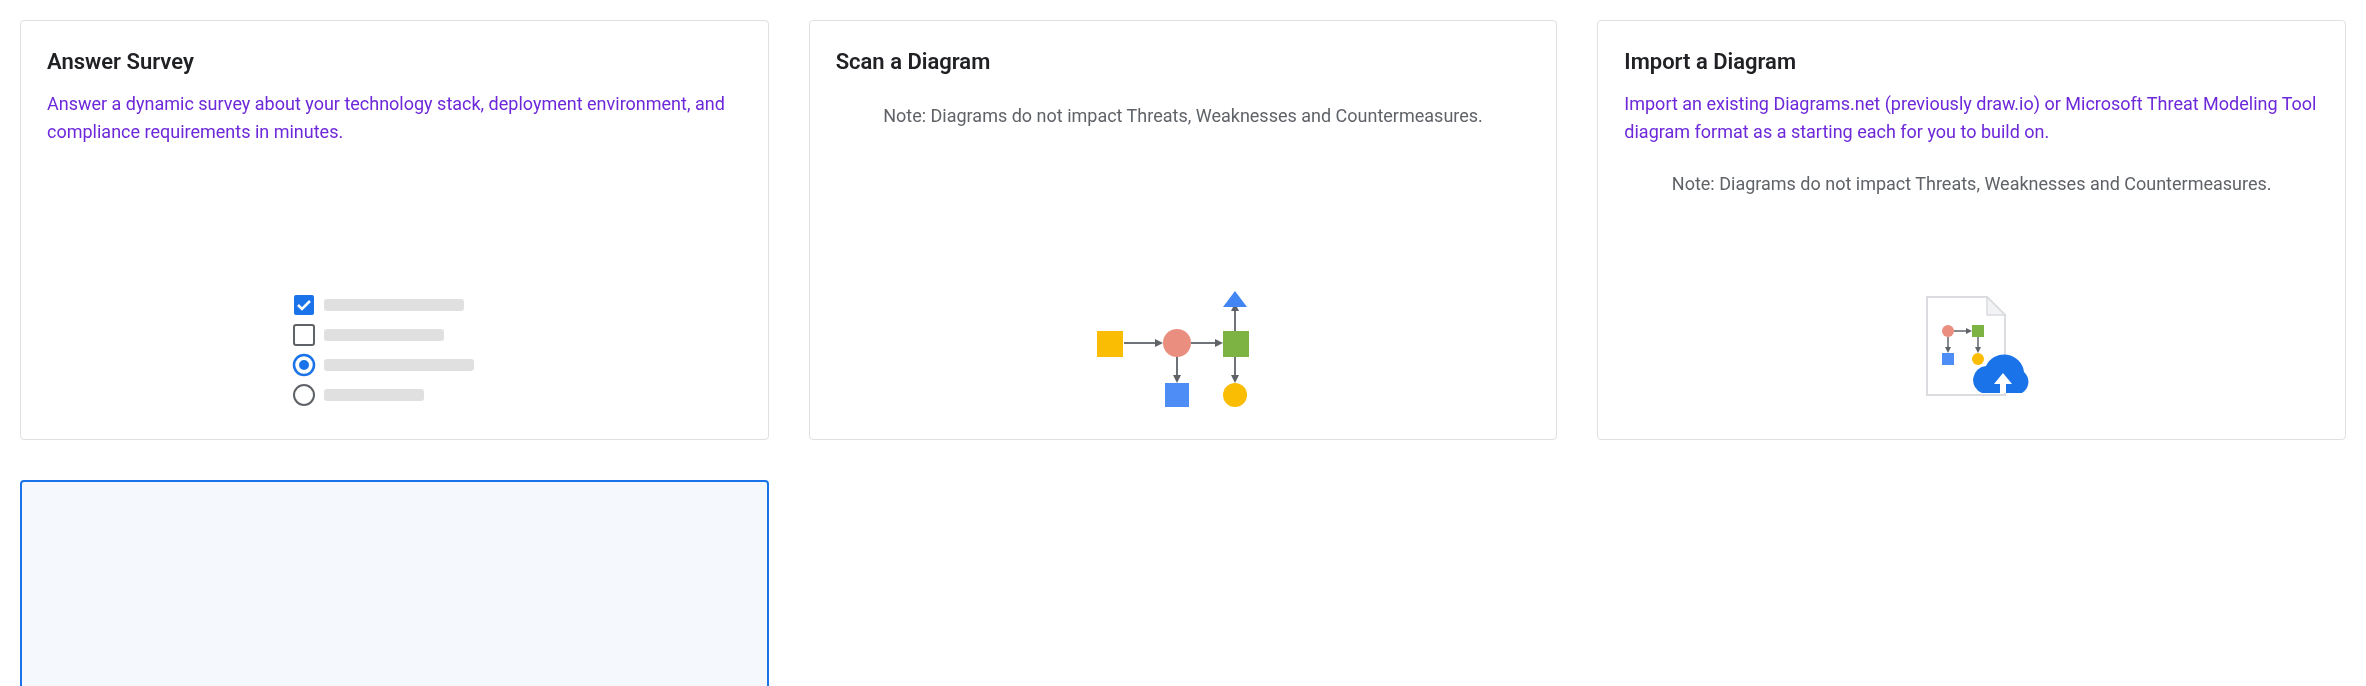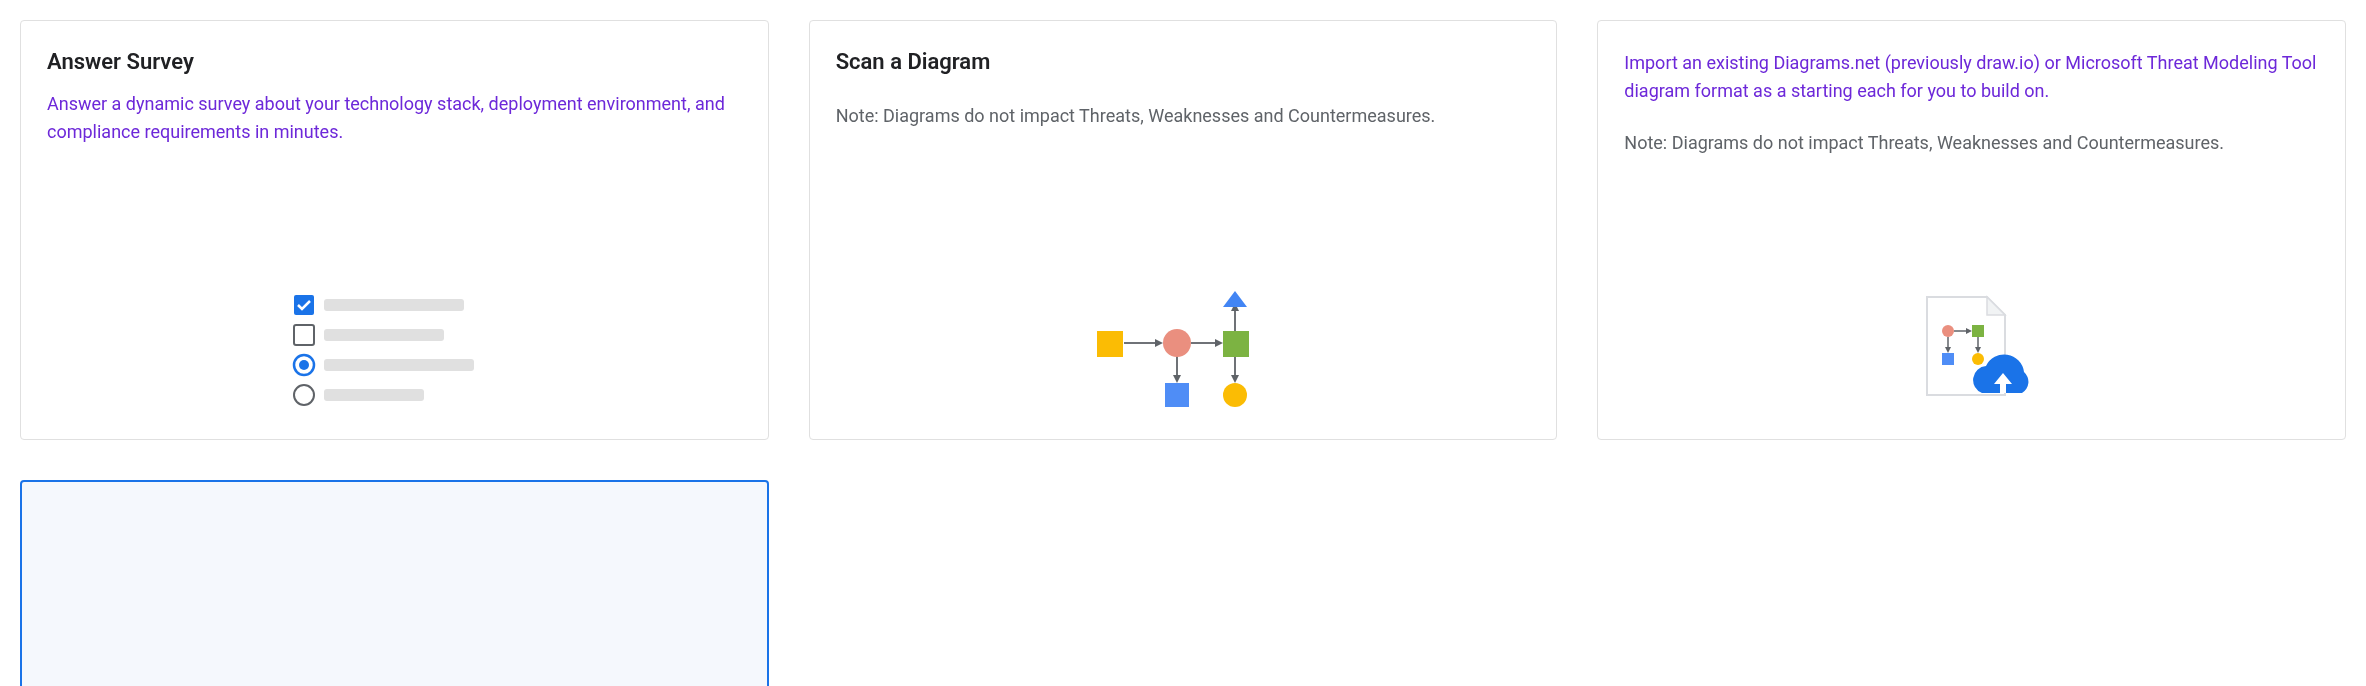--- a/index.html
+++ b/index.html
@@ -42,20 +42,21 @@
       font-size: 18px;
       color: #6d28d9;
       line-height: 1.55;
       margin-bottom: 12px;
     }
     .card-note {
       font-size: 18px;
       color: #5f6368;
       line-height: 1.55;
       margin-top: 12px;
+      text-align: center;
     }
     .card-illustration {
       margin-top: auto;
       display: flex;
       justify-content: center;
       align-items: center;
       padding-top: 20px;
     }
     .card-illustration svg {
       display: block;
@@ -110,20 +111,21 @@
         <circle cx="104" cy="52" r="14" fill="#ea8f7f"></circle>
         <rect x="150" y="40" width="26" height="26" fill="#7cb342"></rect>
         <polygon points="162,0 174,16 150,16" fill="#4285f4"></polygon>
         <rect x="92" y="92" width="24" height="24" fill="#4f8df6"></rect>
         <circle cx="162" cy="104" r="12" fill="#fbbc04"></circle>
       </svg>
     </div>
   </div>
 
   <div class="card">
+    <div class="card-title">Import a Diagram</div>
     <div class="card-desc">Import an existing Diagrams.net (previously draw.io) or Microsoft Threat Modeling Tool diagram format as a starting each for you to build on.</div>
     <div class="card-note">Note: Diagrams do not impact Threats, Weaknesses and Countermeasures.</div>
     <div class="card-illustration">
       <svg width="180" height="120" viewBox="0 0 180 120">
 
         <path d="M45 6 h60 l18 18 v80 h-78 z" fill="#fff" stroke="#dadce0" stroke-width="2"></path>
         <path d="M105 6 v18 h18 z" fill="#f1f3f4" stroke="#dadce0" stroke-width="1.5"></path>
 
         <circle cx="66" cy="40" r="6" fill="#ea8f7f"></circle>
         <line x1="72" y1="40" x2="86" y2="40" stroke="#5f6368" stroke-width="1.5"></line>

